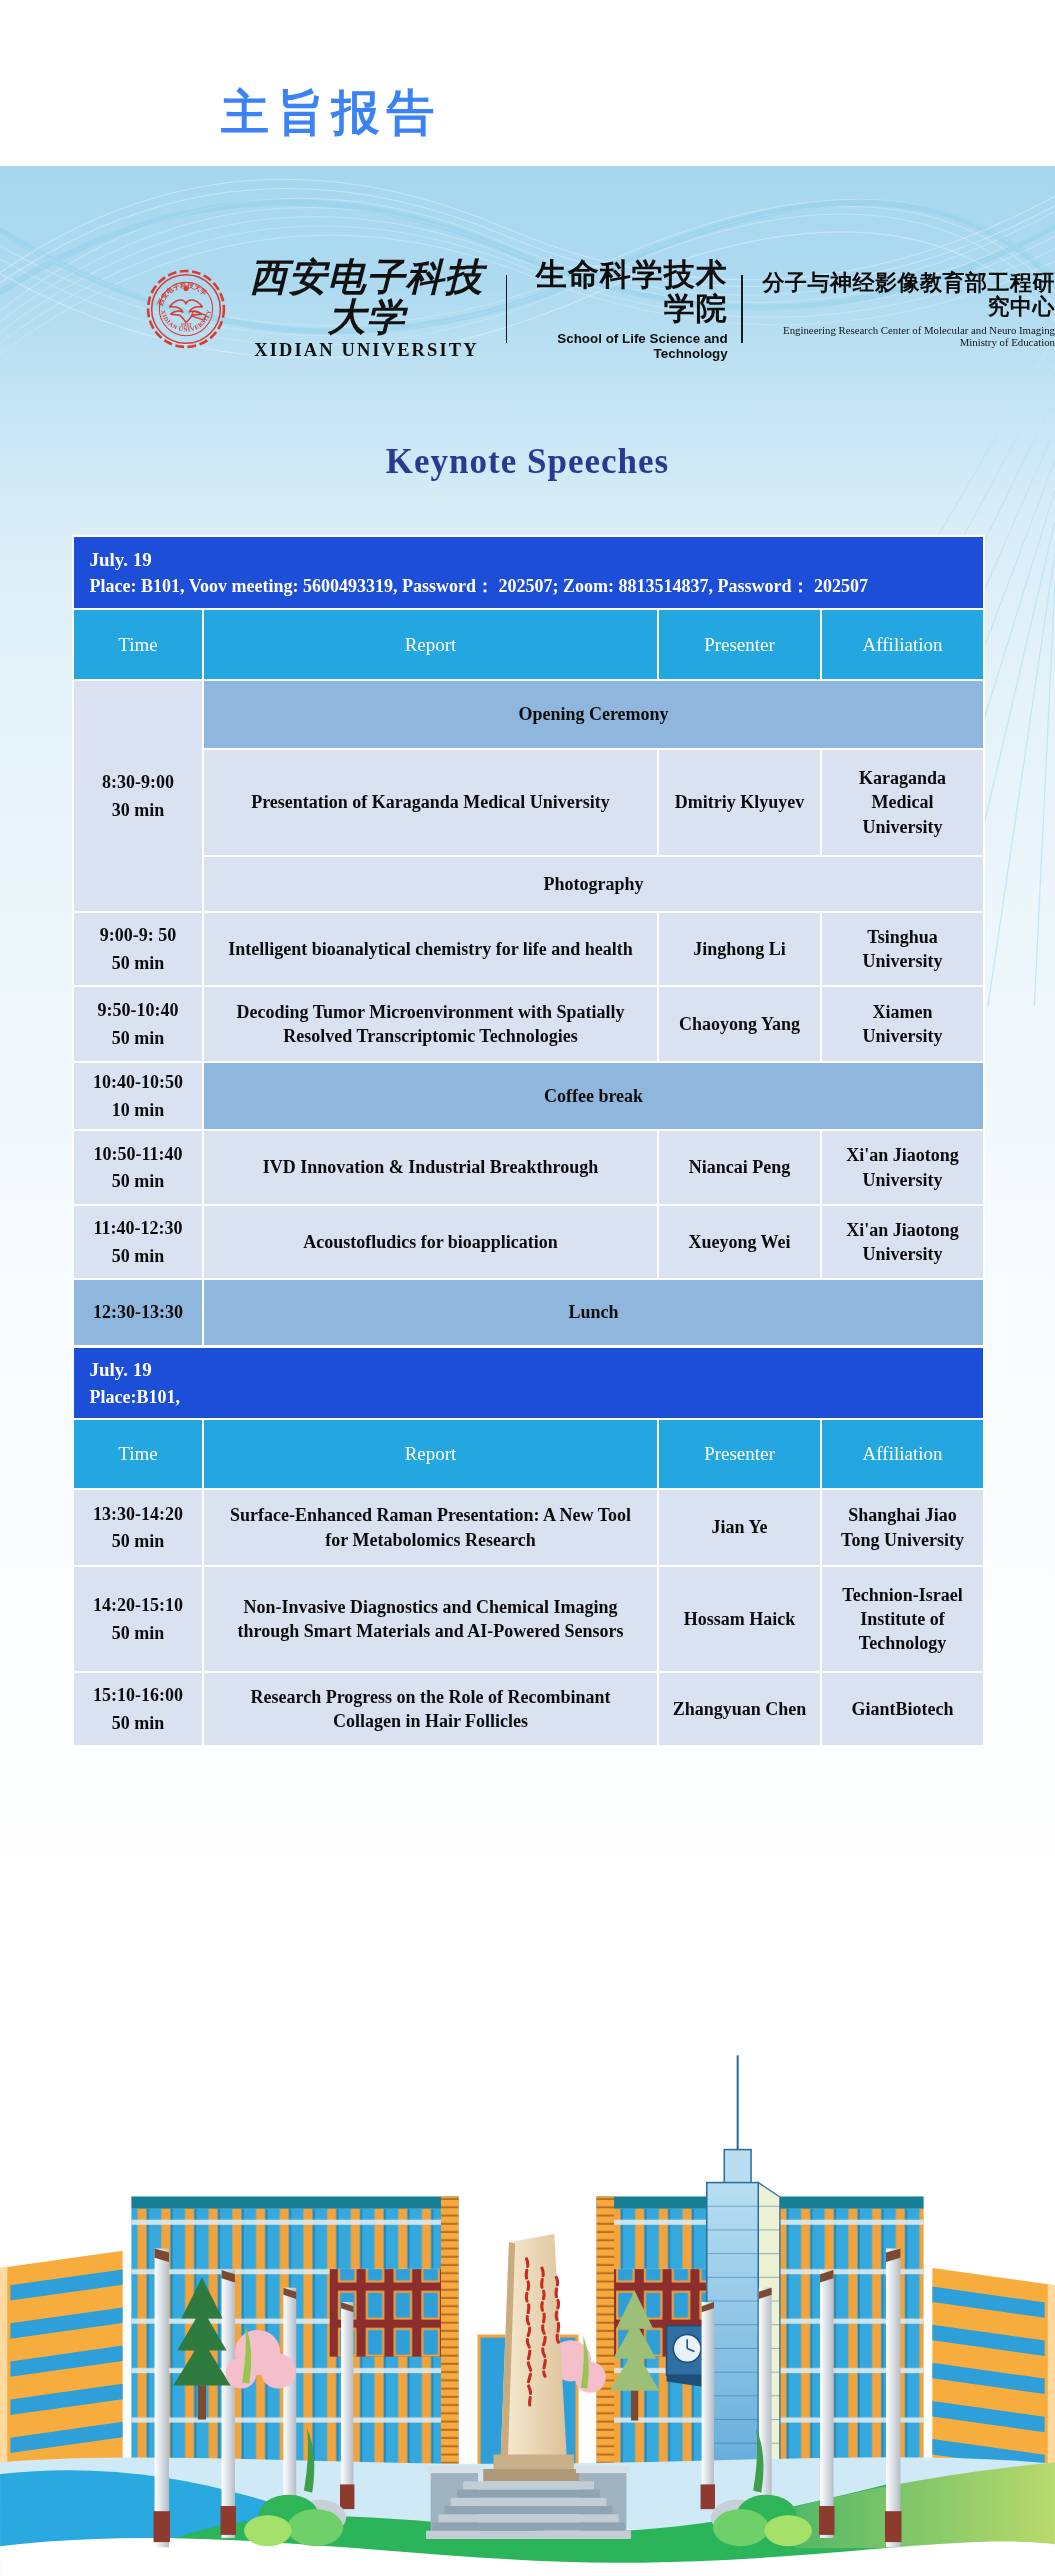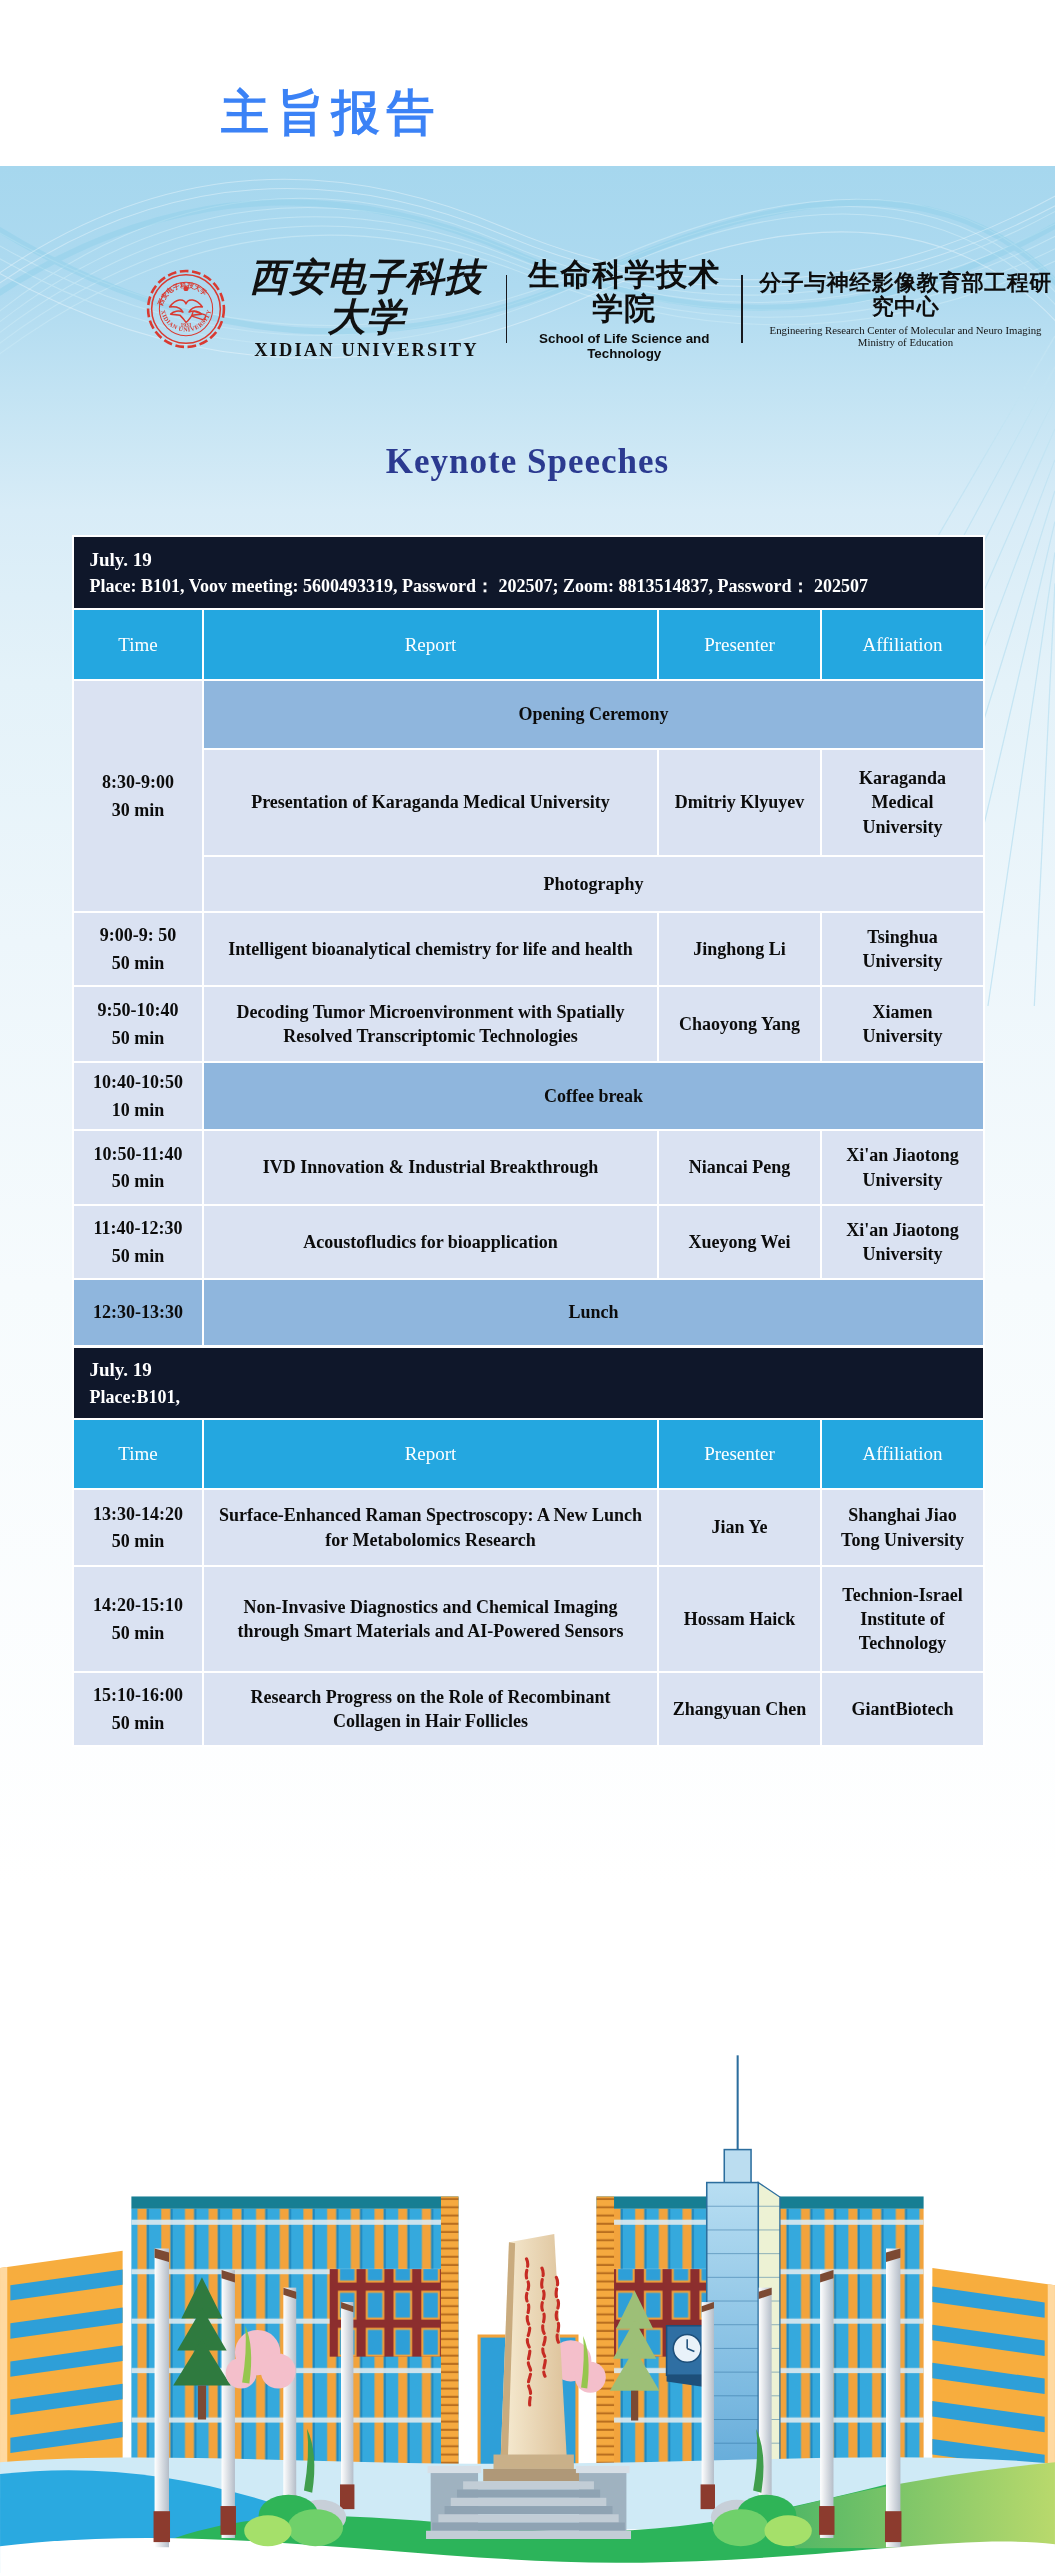--- a/index.html
+++ b/index.html
@@ -18,37 +18,37 @@
   .fanlines{position:absolute;right:0;top:170px;}
 
   
   .brand-row{position:absolute;left:145px;top:92px;display:flex;align-items:center;}
   .seal{width:82px;height:82px;flex:0 0 auto;}
   .univ-block{margin-left:13.4px;text-align:center;}
   .univ-cn{font-size:38px;font-weight:700;font-style:italic;color:#111;line-height:1.05;
            font-family:"Liberation Serif",serif;letter-spacing:1px;}
   .univ-en{font-size:18.5px;font-weight:700;color:#111;letter-spacing:2.1px;margin-top:2.1px;}
   .vdiv{width:1.5px;height:68px;background:#17181d;margin:0 13.4px;flex:0 0 auto;}
-  .school-block{text-align:center;}
+  .school-block{text-align:right;}
   .school-cn{font-size:31px;font-weight:900;color:#0d0d0d;font-family:"Liberation Sans",sans-serif;
              letter-spacing:1px;line-height:1.1;}
   .school-en{font-size:13.4px;font-weight:700;color:#0d0d0d;font-family:"Liberation Sans",sans-serif;
              margin-top:4.1px;}
   .center-cn{font-size:22px;font-weight:900;color:#0d0d0d;font-family:"Liberation Sans",sans-serif;
              letter-spacing:0.5px;line-height:1.1;}
   .center-en{font-size:10.8px;font-weight:400;color:#141414;margin-top:5.2px;}
 
   
   .keynote{position:absolute;left:0;top:276px;width:100%;text-align:center;
            font-size:35px;font-weight:700;color:#2b3a90;letter-spacing:1px;}
 
   
   .sched{position:absolute;left:72px;width:911px;border-collapse:collapse;table-layout:fixed;}
   .sched td,.sched th{border:2.6px solid #ffffff;vertical-align:middle;}
-  .sched .session-cell{background:#0f172a;color:#ffffff;text-align:left;padding:8.2px 15.5px;}
+  .sched .session-cell{background:#1d4ed8;color:#ffffff;text-align:left;padding:8.2px 15.5px;}
   .session-l1{font-size:19px;font-weight:700;line-height:1.5;}
   .session-l2{font-size:18px;font-weight:700;line-height:1.4;}
   .sched th{background:#24a7e0;color:#ffffff;font-size:19px;font-weight:400;text-align:center;}
   .sched td{background:#dae2f2;color:#0c0c0c;font-size:18px;font-weight:700;text-align:center;
             padding:6.2px 12.4px;line-height:1.35;}
   .sched td.band{background:#8fb6dd;}
   .t-line{font-size:18px;font-weight:700;}
   .t-dur{font-size:18px;font-weight:700;margin-top:3.1px;}
 
   
@@ -242,21 +242,21 @@
       <th>Time</th>
       <th>Report</th>
       <th>Presenter</th>
       <th>Affiliation</th>
     </tr>
     <tr style="height:77px">
       <td>
         <div class="t-line">13:30-14:20</div>
         <div class="t-dur">50 min</div>
       </td>
-      <td>Surface-Enhanced Raman Spectroscopy: A New Lunch for Metabolomics Research</td>
+      <td>Surface-Enhanced Raman Presentation: A New Tool for Metabolomics Research</td>
       <td>Jian Ye</td>
       <td>Shanghai Jiao Tong University</td>
     </tr>
     <tr style="height:106px">
       <td>
         <div class="t-line">14:20-15:10</div>
         <div class="t-dur">50 min</div>
       </td>
       <td>Non-Invasive Diagnostics and Chemical Imaging through Smart Materials and AI-Powered Sensors</td>
       <td>Hossam Haick</td>

